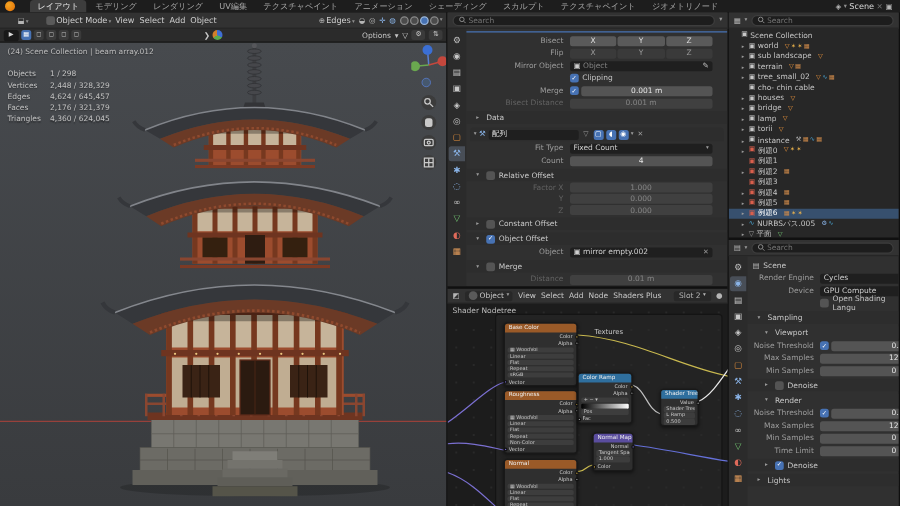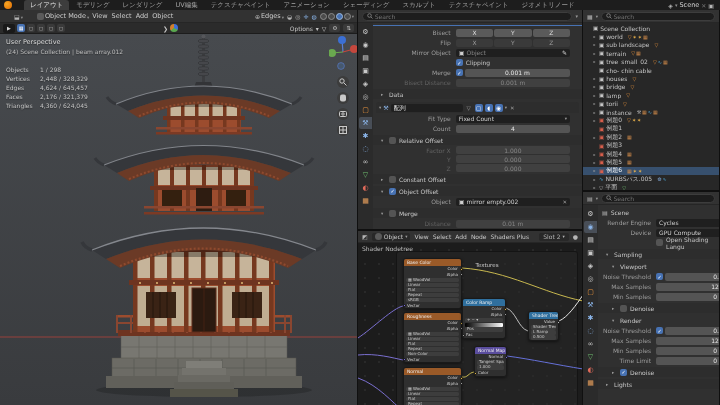--- a/index.html
+++ b/index.html
@@ -339,21 +339,20 @@
           </g>
           <path d="M92,216 Q203,172 316,216 L302,225 Q203,186 106,225 Z" fill="#35373b"></path>
           <path d="M92,216 Q203,172 316,216" fill="none" stroke="#84878d" stroke-width="1.3"></path>
           <path d="M106,225 Q203,186 302,225 L288,234 Q203,198 120,234 Z" fill="#6b3a26"></path>
           <path d="M120,232 Q203,197 288,232" fill="none" stroke="#8f4a2e" stroke-width="2.2" stroke-dasharray="2,2"></path>
           <path d="M92,216 q-7,-2 -10,-8" stroke="#35373b" stroke-width="3.5" fill="none"></path>
           <path d="M316,216 q7,-2 10,-8" stroke="#35373b" stroke-width="3.5" fill="none"></path>
         </svg>
 
         <div class="overlay">
-          <div>User Perspective</div>
           <div class="ov-ctx">(24) Scene Collection | beam array.012</div>
           <div id="vp-stats">
               <div class="srow">
                 <span class="sl">Objects</span>
                 <span class="sv">1 / 298</span>
               </div>
               <div class="srow">
                 <span class="sl">Vertices</span>
                 <span class="sv">2,448 / 328,329</span>
               </div>

